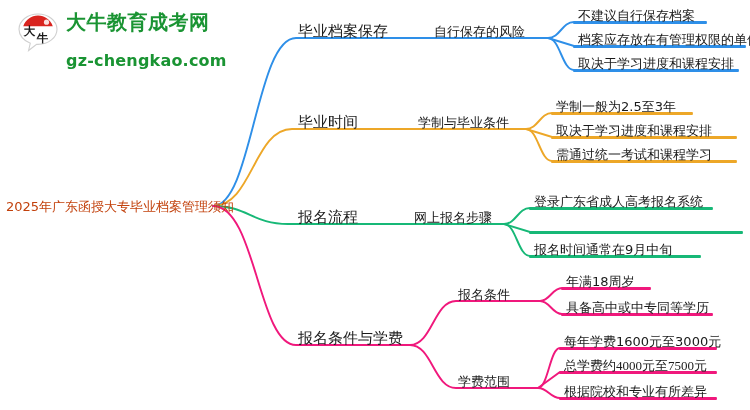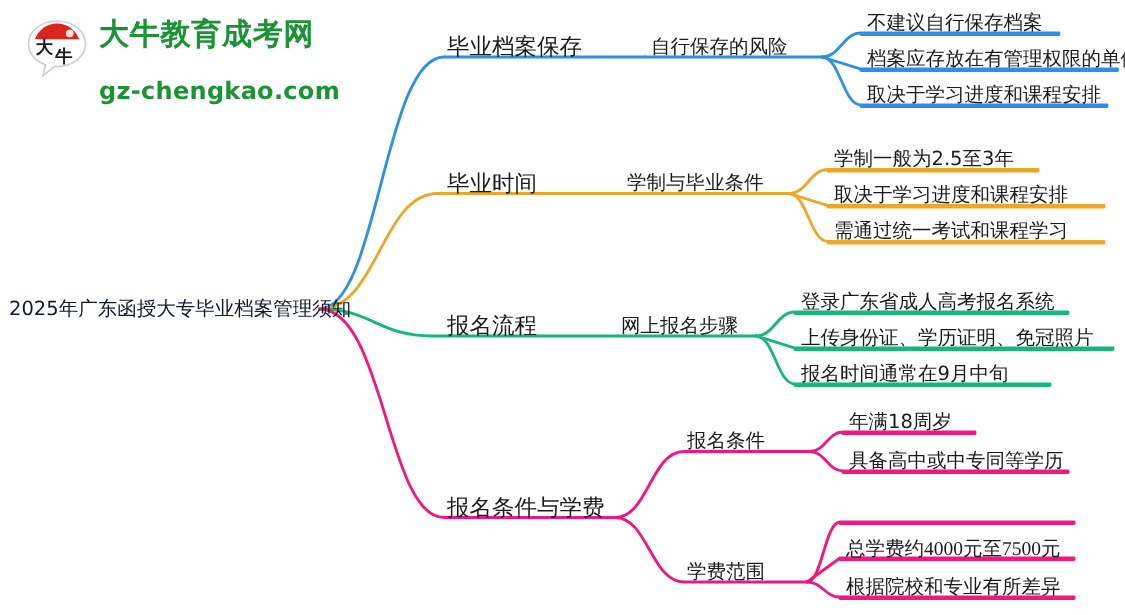--- a/index.html
+++ b/index.html
@@ -70,21 +70,21 @@
   
   .node-label {
     position: absolute;
     font-size: 13px;
     color: #1a1a1a;
     white-space: nowrap;
     line-height: 15px;
   }
   .node-root {
     font-size: 13px;
-    color: #0f172a;
+    color: #c2410c;
   }
   .node-l1 { font-size: 15px; }
   .node-l2 { font-size: 13px; }
   .node-l3 { font-size: 13px; }
 </style>
 </head>
 <body>
 
 <div id="mindmap-root">
 
@@ -176,25 +176,25 @@
 
   <div class="node-label node-l1" style="left:298px; top:115px;">毕业时间</div>
   <div class="node-label node-l2" style="left:418px; top:115px;">学制与毕业条件</div>
   <div class="node-label node-l3" style="left:556px; top:99px;">学制一般为2.5至3年</div>
   <div class="node-label node-l3" style="left:556px; top:123px;">取决于学习进度和课程安排</div>
   <div class="node-label node-l3" style="left:556px; top:147px;">需通过统一考试和课程学习</div>
 
   <div class="node-label node-l1" style="left:298px; top:210px;">报名流程</div>
   <div class="node-label node-l2" style="left:414px; top:210px;text-align:right;">网上报名步骤</div>
   <div class="node-label node-l3" style="left:534px; top:194px;">登录广东省成人高考报名系统</div>
-  <div class="node-label node-l3" style="left:534px; top:218px;">上传身份证、学历证明、免冠照片</div>
   <div class="node-label node-l3" style="left:534px; top:242px;">报名时间通常在9月中旬</div>
 
   <div class="node-label node-l1" style="left:298px; top:331px;">报名条件与学费</div>
   <div class="node-label node-l2" style="left:458px; top:287px;">报名条件</div>
   <div class="node-label node-l2" style="left:458px; top:374px;">学费范围</div>
 
   <div class="node-label node-l3" style="left:566px; top:274px;">年满18周岁</div>
   <div class="node-label node-l3" style="left:566px; top:300px;">具备高中或中专同等学历</div>
+  <div class="node-label node-l3" style="left:564px; top:334px;">每年学费1600元至3000元</div>
   <div class="node-label node-l3" style="left:564px; top:358px;font-family:Liberation Serif, serif;">总学费约4000元至7500元</div>
   <div class="node-label node-l3" style="left:564px; top:384px;">根据院校和专业有所差异</div>
 
 </div>
 
 </body></html>

